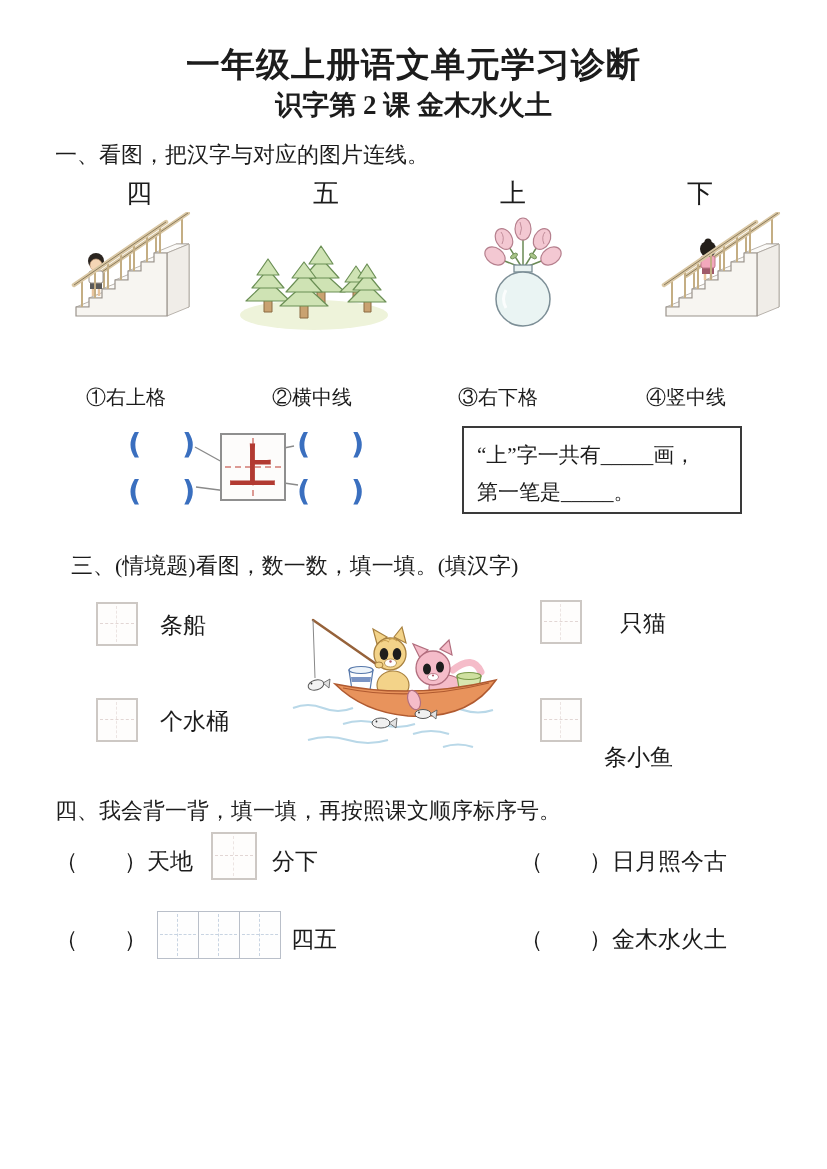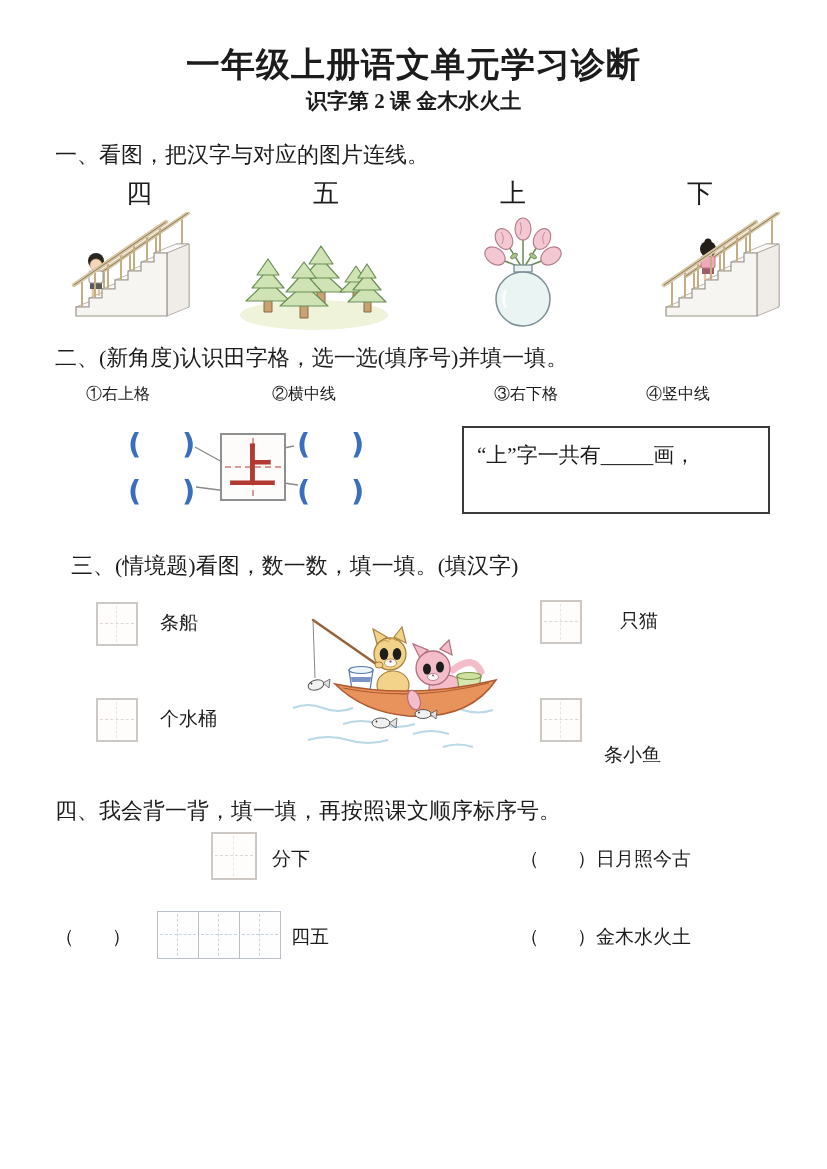--- a/index.html
+++ b/index.html
@@ -3,35 +3,35 @@
 <meta charset="utf-8">
 <style>
   html,body { margin:0; padding:0; background:#ffffff; }
   .page {
     position:relative; width:827px; height:1169px; background:#ffffff;
     font-family:"Liberation Serif","DejaVu Serif",serif; color:#1c1c1c;
     overflow:hidden;
   }
   .abs { position:absolute; }
   .title   { left:0; right:0; top:42px;  text-align:center; font-size:34px; font-weight:700; letter-spacing:1px; }
-  .subtitle{ left:0; right:0; top:87px;  text-align:center; font-size:21px; font-weight:700; }
+  .subtitle{ left:0; right:0; top:87px;  text-align:center; font-size:27px; font-weight:700; }
   .heading { font-size:22px; white-space:nowrap; }
   .hanzi   { font-size:26px; }
-  .opt     { font-size:16px; white-space:nowrap; }
-  .bodytext{ font-size:19px; white-space:nowrap; }
+  .opt     { font-size:20px; white-space:nowrap; }
+  .bodytext{ font-size:23px; white-space:nowrap; }
 
   
   .bracket { color:#3a6fbf; font-size:29px; font-weight:700;
              font-family:"DejaVu Sans","Liberation Sans",sans-serif; line-height:1; }
   .tzg { left:220px; top:433px; width:62px; height:64px; border:2px solid #8f8f8f; background:#fdfcfb; }
   .tzg .hmid { position:absolute; top:calc(50% - 1px); left:3px; right:3px; border-top:2px dashed #dc9a94; }
   .tzg .vmid { position:absolute; left:calc(50% - 1px); top:3px; bottom:3px; border-left:2px dashed #dc9a94; }
   .tzg .ch   { position:absolute; inset:0; display:flex; align-items:center; justify-content:center;
                font-size:46px; font-weight:700; color:#b23a32; }
-  .ansbox { left:462px; top:426px; width:308px; height:88px; border:2px solid #3a3a3a;
+  .ansbox { left:462px; top:426px; width:280px; height:88px; border:2px solid #3a3a3a;
             box-sizing:border-box; padding:9px 13px; font-size:21px; line-height:1.75; white-space:nowrap; }
 
   
   .cbox { width:42px; height:44px; border:2px solid #cdc8c4; background:#fefdfc; box-sizing:border-box; }
   .cbox .h { position:absolute; top:calc(50% - 1px); left:2px; right:2px; border-top:1px dashed #e2d6d4; }
   .cbox .v { position:absolute; left:calc(50% - 1px); top:2px; bottom:2px; border-left:1px dashed #ece4e2; }
 
   
   .tgrid { left:157px; top:911px; width:124px; height:48px; border:1.5px solid #b9bfc9;
            box-sizing:border-box; display:flex; background:#fefefe; }
@@ -218,25 +218,24 @@
           <line x1="61" y1="68" x2="61" y2="41"></line>
         <line x1="74" y1="59" x2="74" y2="32"></line>
           <line x1="87" y1="50" x2="87" y2="23"></line>
         <line x1="100" y1="41" x2="100" y2="14"></line>
       </g>
       <line x1="14" y1="73" x2="106" y2="10" stroke="#d9c7a4" stroke-width="4.5" stroke-linecap="round"></line>
       <line x1="14" y1="73" x2="106" y2="10" stroke="#8a7a5c" stroke-width="1"></line>
     </svg>
   </div>
 
-  <div class="abs heading" style="left:55px; top:343px;">二、(新角度)认识田字格，选一选(填序号)并填一填。</div>
 
   <span class="abs opt" style="left:86px;  top:384px;">①右上格</span>
   <span class="abs opt" style="left:272px; top:384px;">②横中线</span>
-  <span class="abs opt" style="left:458px; top:384px;margin-left:36px;">③右下格</span>
+  <span class="abs opt" style="left:458px; top:384px;">③右下格</span>
   <span class="abs opt" style="left:646px; top:384px;">④竖中线</span>
 
   <svg class="abs" style="left:100px; top:425px;" width="360" height="110" viewBox="0 0 360 110">
     <g stroke="#8a8a8a" stroke-width="1.4">
       <line x1="95" y1="22" x2="133" y2="43"></line>
       <line x1="96" y1="62" x2="150" y2="69"></line>
       <line x1="164" y1="27" x2="194" y2="21"></line>
       <line x1="170" y1="56" x2="198" y2="60"></line>
     </g>
   </svg>
@@ -251,20 +250,21 @@
   <span class="abs bracket" style="left:351px; top:477px;">)</span>
 
   <div class="abs tzg">
     <div class="hmid"></div>
     <div class="vmid"></div>
     <div class="ch">上</div>
   </div>
 
   <div class="abs ansbox">
     <div>“上”字一共有_____画，</div>
+    <div>第一笔是_____。</div>
   </div>
 
   <div class="abs heading" style="left:71px; top:551px;">三、(情境题)看图，数一数，填一填。(填汉字)</div>
 
   <div class="abs cbox" style="left:96px; top:602px;">
       <div class="h"></div>
       <div class="v"></div>
     </div>
   <span class="abs bodytext" style="left:160px; top:610px;">条船</span>
   <div class="abs cbox" style="left:96px; top:698px;">
@@ -354,20 +354,21 @@
         <circle cx="93.5" cy="129.5" r="0.9" fill="#333333"></circle>
         <ellipse cx="140" cy="122" rx="8" ry="4.5" fill="#f0f0f0" stroke="#555555" stroke-width="1"></ellipse>
         <polygon points="147,122 154,118 153,127" fill="#e2e2e2" stroke="#555555" stroke-width="0.8"></polygon>
         <circle cx="136" cy="120.5" r="0.9" fill="#333333"></circle>
       </g>
     </svg>
   </div>
 
   <div class="abs heading" style="left:55px; top:796px;">四、我会背一背，填一填，再按照课文顺序标序号。</div>
 
+  <span class="abs bodytext" style="left:55px; top:846px;">（　　）天地</span>
   <div class="abs cbox" style="left:211px; top:832px; width:46px; height:48px;">
       <div class="h"></div>
       <div class="v"></div>
     </div>
   <span class="abs bodytext" style="left:272px; top:846px;">分下</span>
   <span class="abs bodytext" style="left:520px; top:846px;">（　　）日月照今古</span>
 
   <span class="abs bodytext" style="left:55px; top:924px;">（　　）</span>
   <div class="abs tgrid">
     <div class="tcell">

